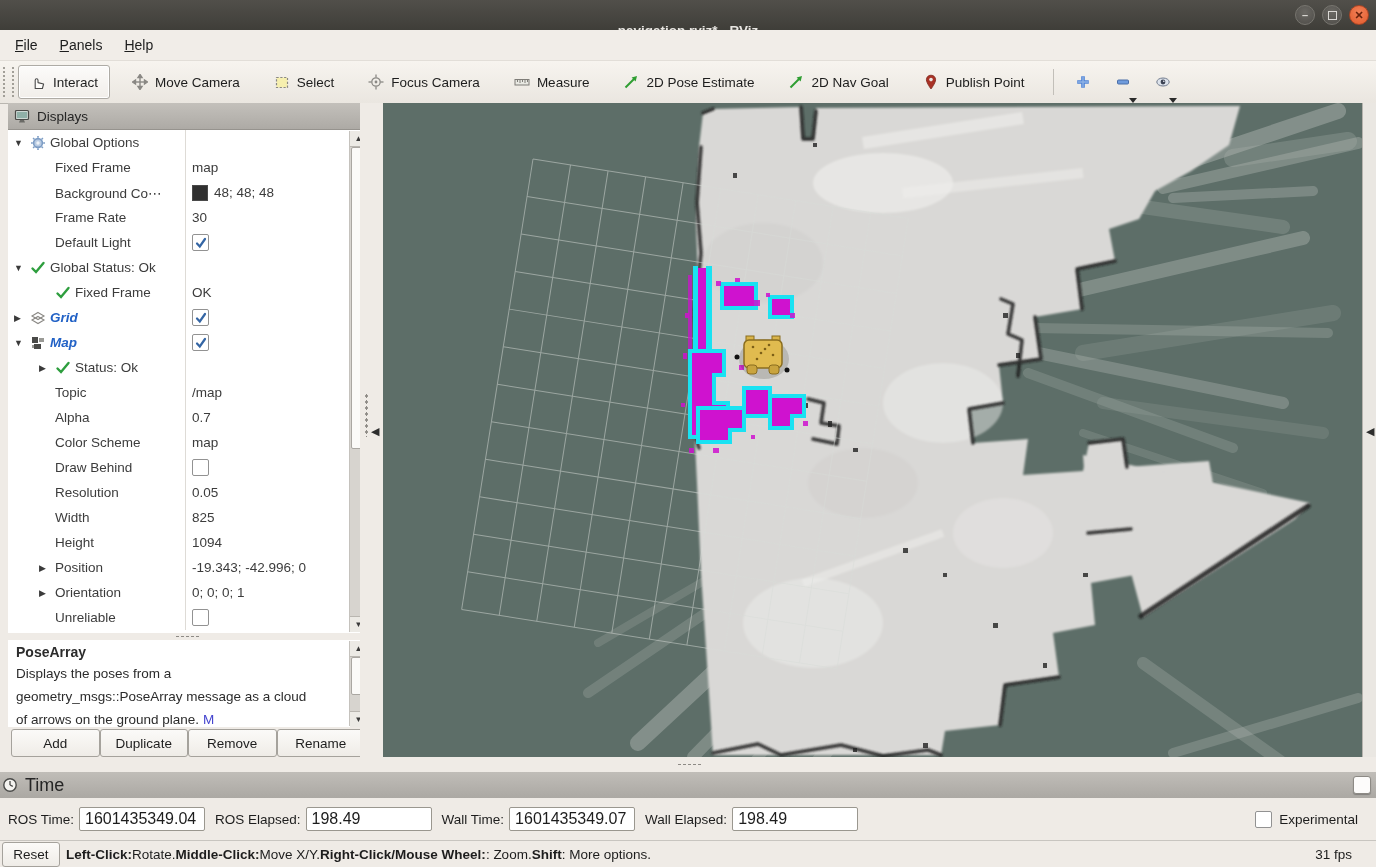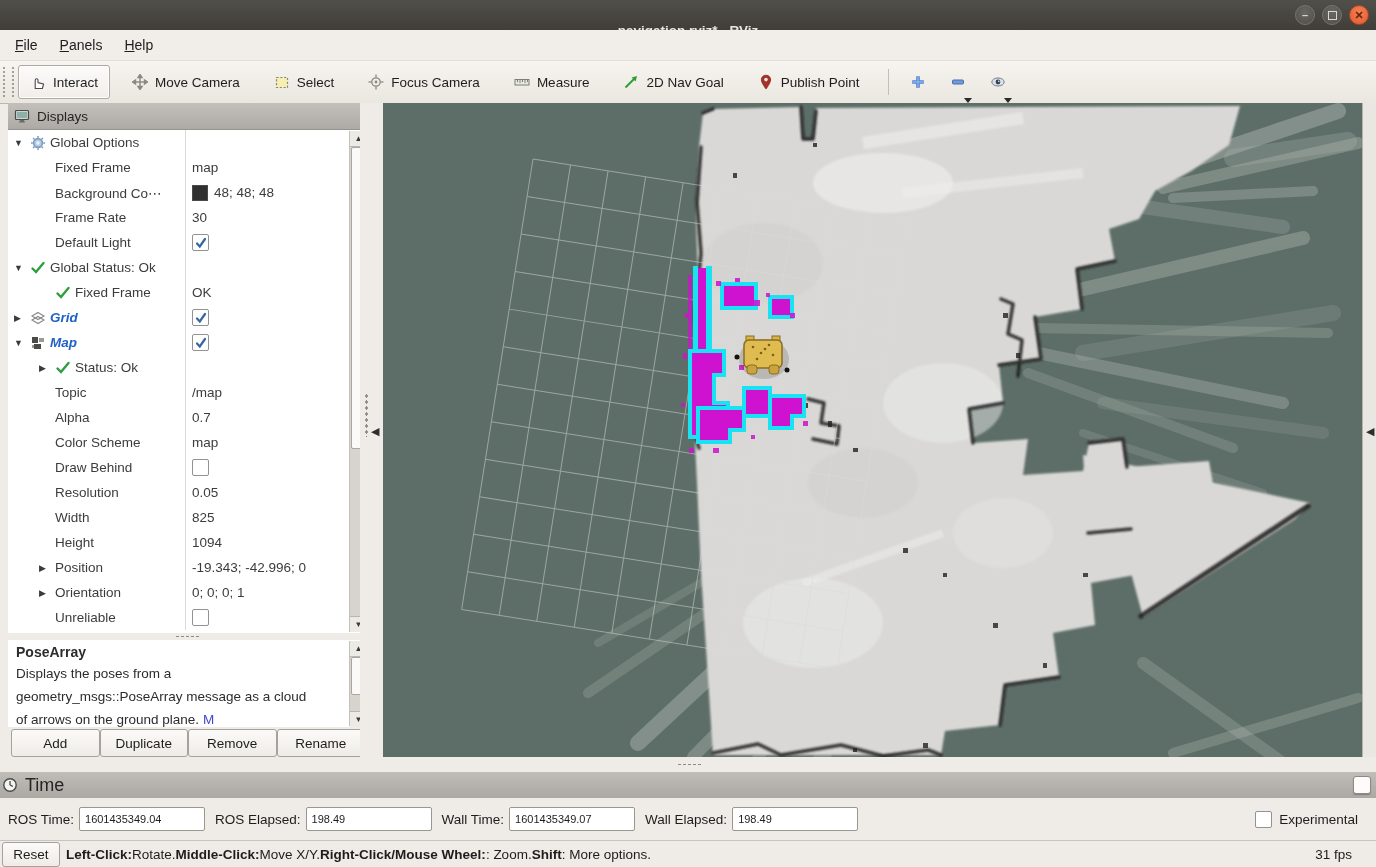--- a/index.html
+++ b/index.html
@@ -88,21 +88,21 @@
   
   #time-header{position:absolute;top:772px;left:0;right:0;height:26px;
     background:linear-gradient(#c0bdb8,#abA8a3);border-bottom:1px solid #96938e;
     display:flex;align-items:center;padding:0 2px;font-size:18px;color:#252525;}
   #time-header .ph-icon{width:16px;height:16px;margin-right:7px;}
   #time-content{position:absolute;top:798px;left:0;right:0;height:42px;background:#efebe6;
     display:flex;align-items:center;padding-left:8px;}
   .tfield{display:flex;align-items:center;margin-right:10px;}
   .tfield label{font-size:13.5px;color:#1d1d1d;margin-right:5px;white-space:nowrap;}
   .tfield input{width:114px;height:22px;border:1px solid #9a978f;border-radius:2px;background:#fff;
-    font-family:"Liberation Sans",sans-serif;font-size:11px;color:#1d1d1d;padding:0 5px;}
+    font-family:"Liberation Sans",sans-serif;font-size:16px;color:#1d1d1d;padding:0 5px;}
   #experimental{position:absolute;right:18px;display:flex;align-items:center;gap:7px;font-size:13.5px;color:#1d1d1d;}
   
   #status-bar{position:absolute;top:840px;left:0;right:0;height:27px;background:#efebe6;border-top:1px solid #c8c5c0;}
   #reset-btn{position:absolute;left:2px;top:1px;bottom:1px;width:56px;background:linear-gradient(#fbfaf8,#efece7);
     border:1px solid #a5a29c;border-radius:3px;font-size:13.5px;color:#1d1d1d;
     display:flex;align-items:center;justify-content:center;}
   #help-text{position:absolute;left:66px;top:0;bottom:0;display:flex;align-items:center;font-size:13.5px;color:#1d1d1d;white-space:nowrap;}
   #fps{position:absolute;right:24px;top:0;bottom:0;display:flex;align-items:center;font-size:13.5px;color:#1d1d1d;}
 </style>
 </head>
@@ -170,20 +170,27 @@
           <rect x="1" y="5.5" width="14" height="5.5" fill="#e8e8e2" stroke="#7f7d78"></rect>
           <g stroke="#7f7d78">
             <line x1="3.5" y1="5.5" x2="3.5" y2="8"></line>
             <line x1="6" y1="5.5" x2="6" y2="9"></line>
             <line x1="8.5" y1="5.5" x2="8.5" y2="8"></line>
             <line x1="11" y1="5.5" x2="11" y2="9"></line>
             <line x1="13.5" y1="5.5" x2="13.5" y2="8"></line>
           </g>
         </svg></span>
       <span>Measure</span>
+    </div>
+    <div class="tbtn">
+      <span class="ticon"><svg width="16" height="16" viewBox="0 0 16 16">
+          <line x1="2.5" y1="13.5" x2="11" y2="5" stroke="#2f9e32" stroke-width="2"></line>
+          <path d="M14,2 L12.6,7.4 L8.6,3.4 Z" fill="#2f9e32"></path>
+        </svg></span>
+      <span>2D Pose Estimate</span>
     </div>
     <div class="tbtn">
       <span class="ticon"><svg width="16" height="16" viewBox="0 0 16 16">
           <line x1="2.5" y1="13.5" x2="11" y2="5" stroke="#2f9e32" stroke-width="2"></line>
           <path d="M14,2 L12.6,7.4 L8.6,3.4 Z" fill="#2f9e32"></path>
         </svg></span>
       <span>2D Nav Goal</span>
     </div>
     <div class="tbtn">
       <span class="ticon"><svg width="16" height="16" viewBox="0 0 16 16">

